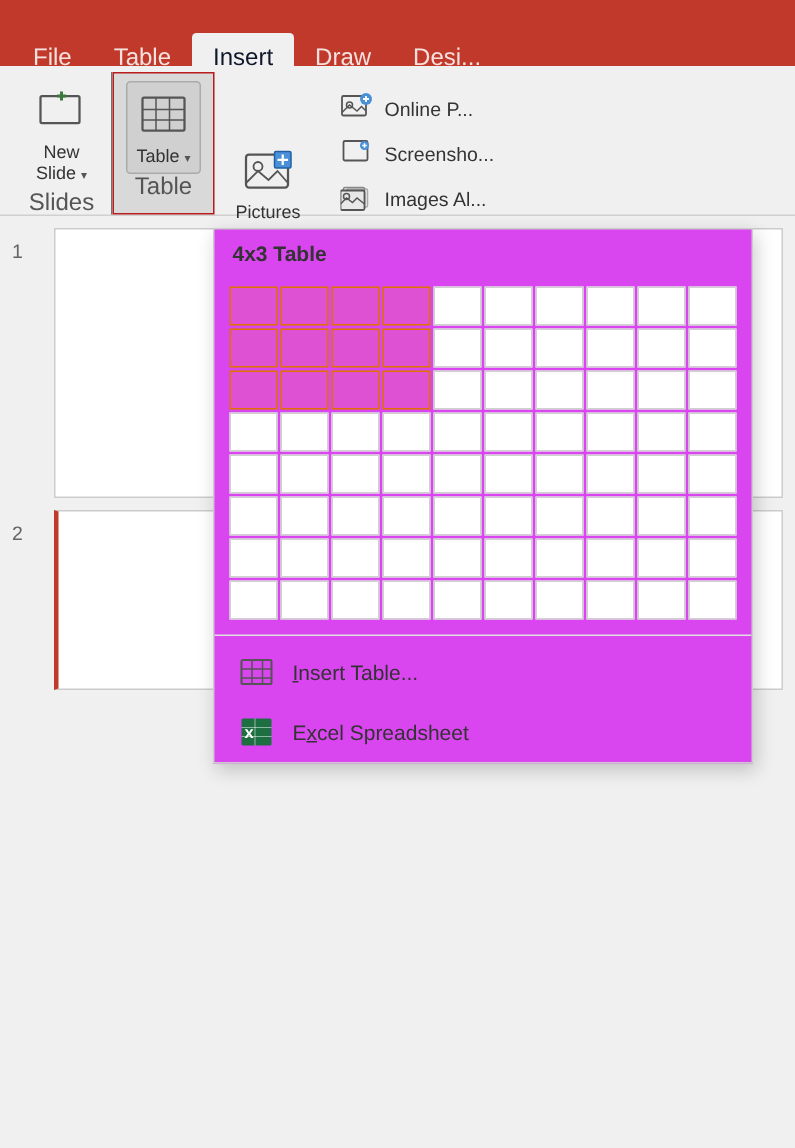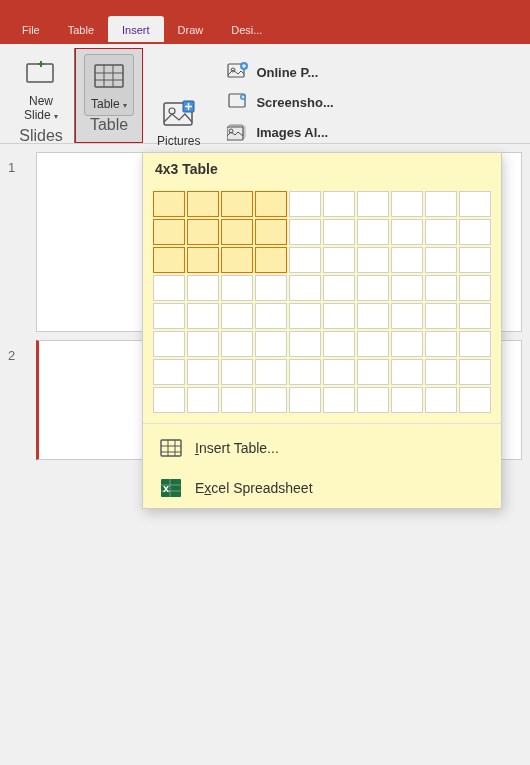--- a/index.html
+++ b/index.html
@@ -15,30 +15,30 @@
     
     .tab-bar {
       background: #c0392b;
       display: flex;
       align-items: flex-end;
       padding: 0 8px;
       height: 44px;
     }
     .tab-item {
       color: rgba(255,255,255,0.85);
-      font-size: 11px;
+      font-size: 16px;
       padding: 8px 14px;
       cursor: pointer;
       border-radius: 3px 3px 0 0;
       position: relative;
-      top: 0;
+      top: 12px;
     }
     .tab-item.active {
       background: #f0f0f0;
-      color: #4c1d95;
+      color: #0f172a;
       font-weight: 500;
     }
     .tab-item.active::after {
       content: '';
       position: absolute;
       bottom: 0;
       left: 0; right: 0;
       height: 2px;
       background: #c0392b;
     }
@@ -126,21 +126,20 @@
 
     .ribbon-icon-row {
       display: flex;
       align-items: center;
       gap: 6px;
       cursor: pointer;
       padding: 2px 4px;
       border-radius: 3px;
       font-size: 13px;
       color: #333;
-      font-weight: bold;
     }
 
     .ribbon-icon-small {
       width: 24px;
       height: 24px;
       display: flex;
       align-items: center;
       justify-content: center;
     }
 
@@ -189,21 +188,21 @@
       height: 120px;
       border-left: 3px solid #c0392b;
     }
 
     
     .dropdown-menu {
       position: absolute;
       top: 152px;
       left: 142px;
       width: 360px;
-      background: #fef9c3;
+      background: #d946ef;
       border: 1px solid #ccc;
       box-shadow: 2px 4px 12px rgba(0,0,0,0.2);
       z-index: 100;
     }
 
     .dropdown-title {
       padding: 8px 12px;
       font-size: 14px;
       font-weight: 600;
       color: #333;

